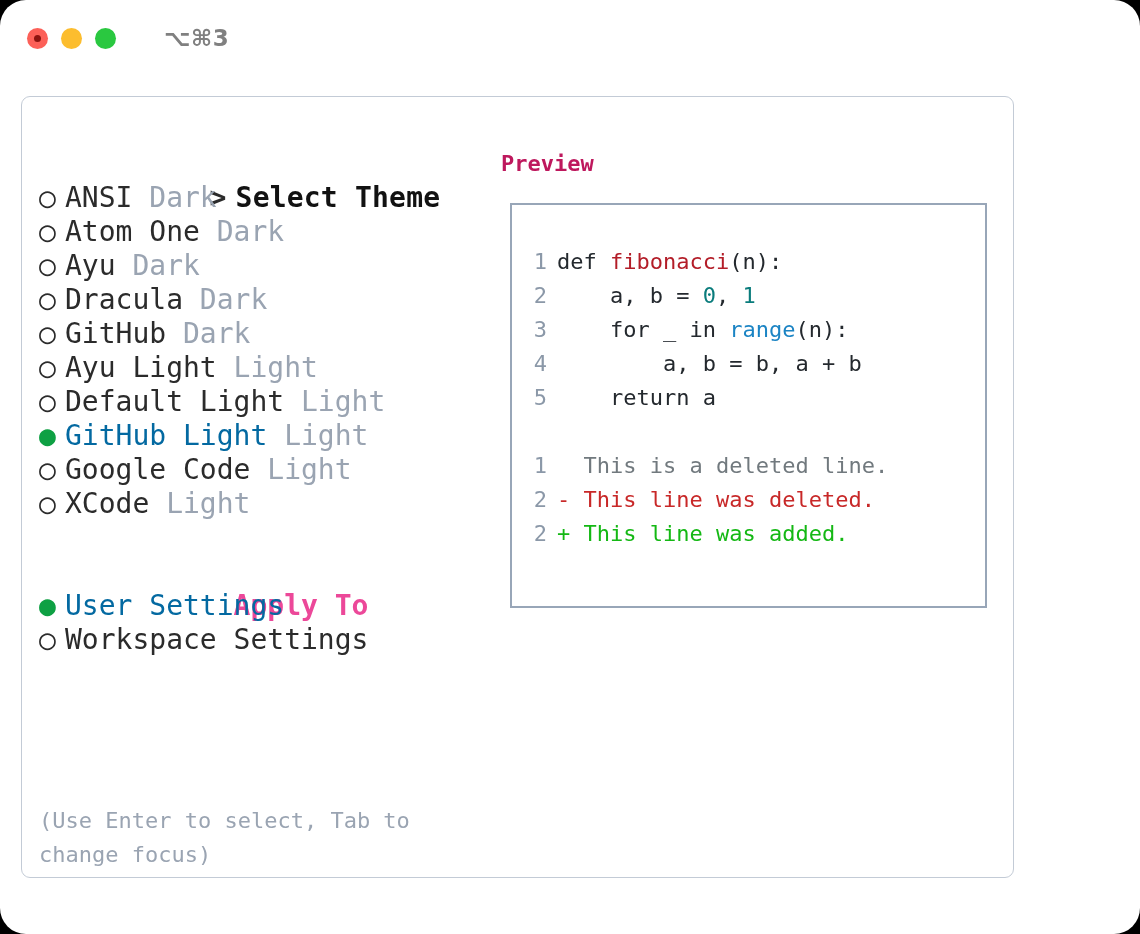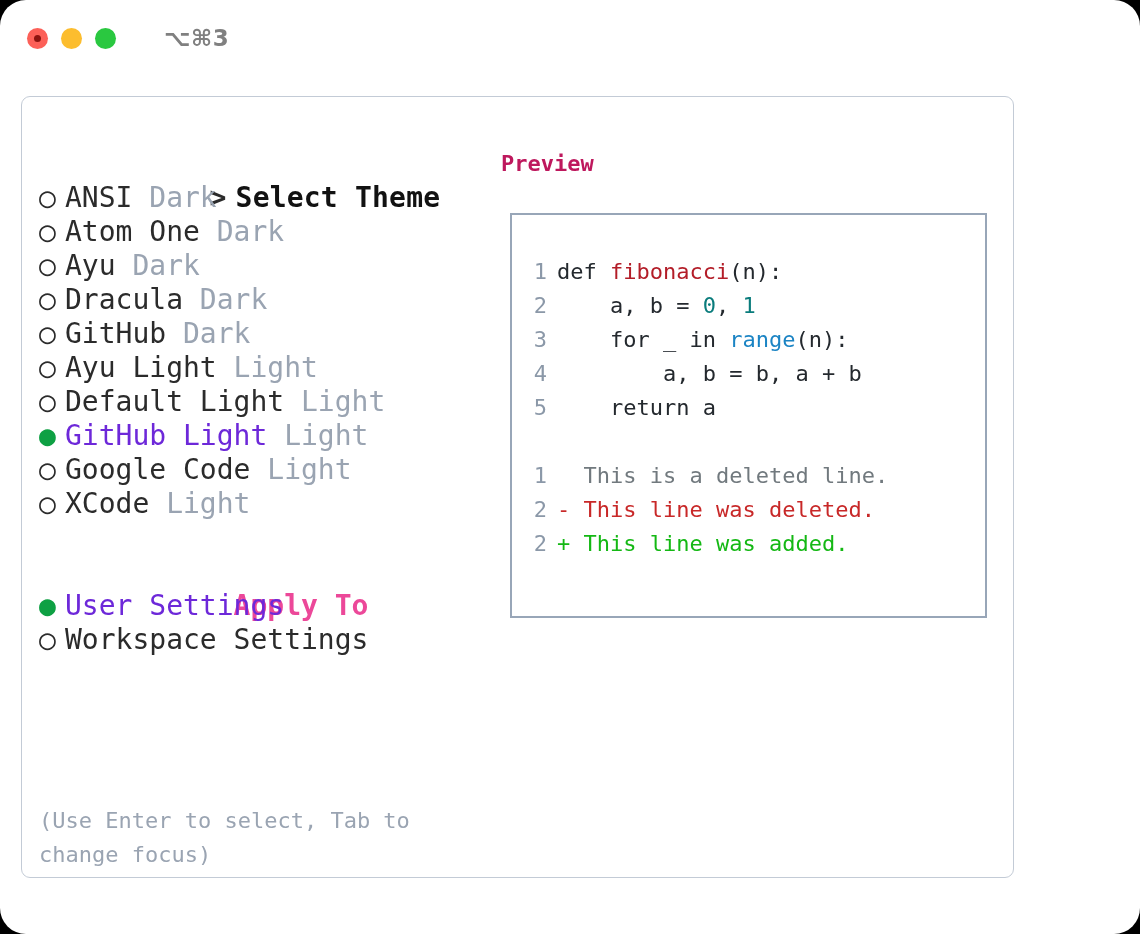--- a/index.html
+++ b/index.html
@@ -109,21 +109,21 @@
   }
 
   .marker {
     display: inline-block;
     width: 26px;
     color: #2b2b2b;
   }
   .marker.sel { color: #0ea043; }
 
   .theme-name { color: #2b2b2b; }
-  .theme-name.sel { color: #6d28d9; margin-top: 37px; }
+  .theme-name.sel { color: #0369a1; margin-top: 37px; }
   .theme-kind { color: #9aa4b2; }
 
   .section-label {
     color: #ec4899;
     font-weight: 700;
   }
 
   .spacer-row { height: 34px; }
 
   .hint {
@@ -147,21 +147,21 @@
   }
   .preview-title {
     font-size: 22px;
     font-weight: 700;
     color: #be185d;
     line-height: 34px;
   }
   .preview-box {
     position: absolute;
     left: 9px;
-    top: 66px;
+    top: 56px;
     width: 477px;
     height: 405px;
     border: 2px solid #98a6b8;
     box-sizing: border-box;
     background: #ffffff;
   }
   .code {
     position: absolute;
     left: 13px;
     top: 40px;

